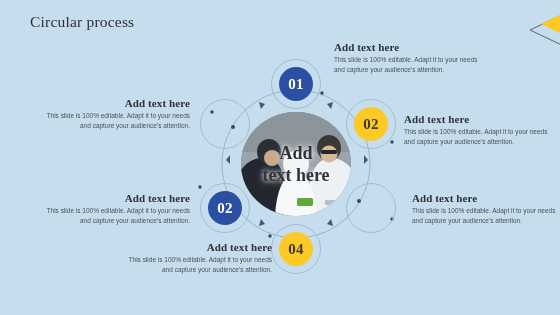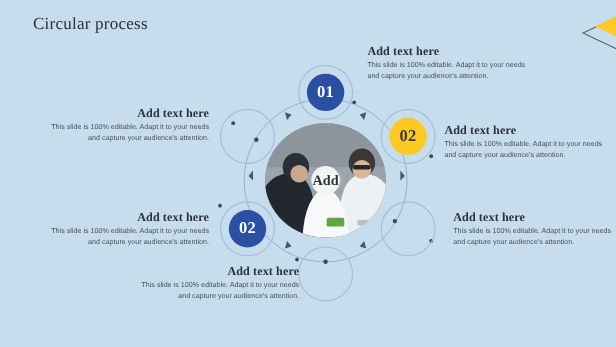--- a/index.html
+++ b/index.html
@@ -43,21 +43,21 @@
     border-radius:50%;
     overflow:hidden;
     background:#7f8891;
   }
   #center-photo{position:absolute;left:0;top:0;width:100%;height:100%;}
   #center-label{
     position:absolute;left:0;top:0;width:110px;height:104px;
     display:flex;flex-direction:column;align-items:center;justify-content:center;
     font-family:"Liberation Serif", serif;
     font-weight:bold;
-    font-size:13px;
+    font-size:18px;
     color:#30343a;
     line-height:1.25;
     text-align:center;
     text-shadow:0 0 4px rgba(255,255,255,.85),0 0 8px rgba(255,255,255,.7);
   }
 
   
   .node{
     position:absolute;
     width:34px;height:34px;border-radius:50%;
@@ -165,29 +165,33 @@
         <rect x="80" y="38" width="16" height="4" rx="1.4" fill="#23272c"></rect>
 
         <path d="M34,104 Q36,66 55,58 Q74,66 76,104 Z" fill="#f6f8f9"></path>
         <ellipse cx="55" cy="52" rx="13" ry="13" fill="#f1f4f5"></ellipse>
 
         <rect x="56" y="86" width="16" height="8" rx="1.5" fill="#5fa83c"></rect>
         <rect x="84" y="88" width="18" height="5" rx="1" fill="#b9bfc4"></rect>
       </svg>
       <div id="center-label">
         <span>Add</span>
+        <span>text here</span>
       </div>
     </div>
 
     <div class="node blue" style="left:263px;top:67px;">
         <span>01</span>
       </div>
     <div class="node yellow" style="left:338px;top:107px;">
         <span>02</span>
       </div>
+    <div class="node yellow" style="left:263px;top:232px;">
+        <span>04</span>
+      </div>
     <div class="node blue" style="left:192px;top:191px;">
         <span>02</span>
       </div>
 
     <div class="txt left-align" style="left:318px;top:41px;">
       <div class="head">Add text here</div>
       <div class="body">This slide is 100% editable. Adapt it to your needs and capture your audience's attention.</div>
     </div>
 
     <div class="txt left-align" style="left:388px;top:113px;">

